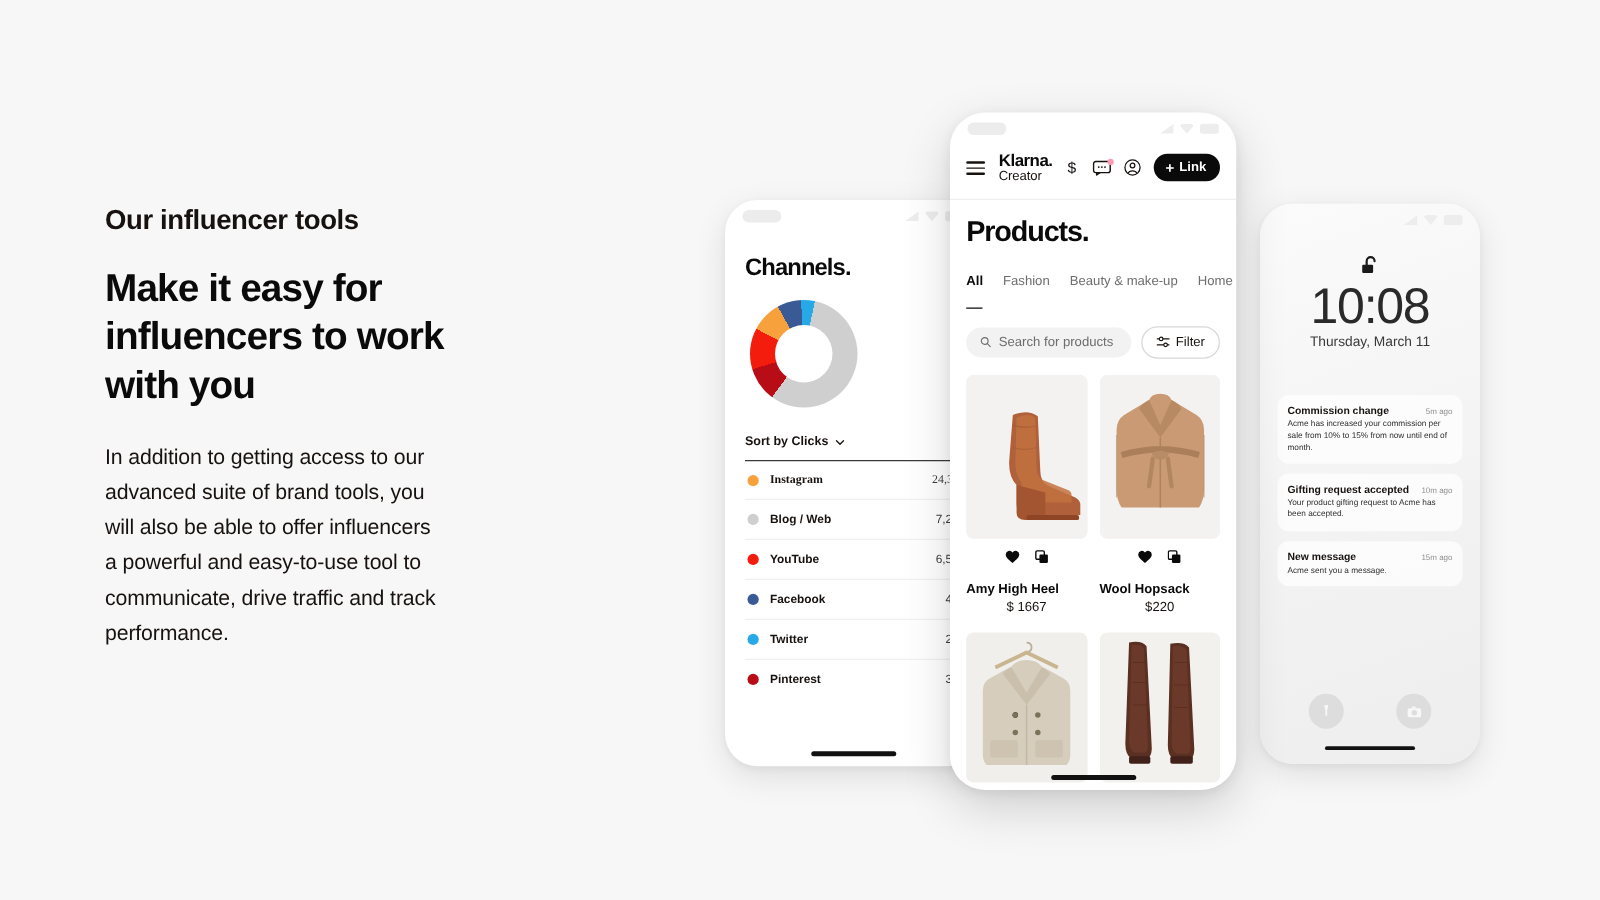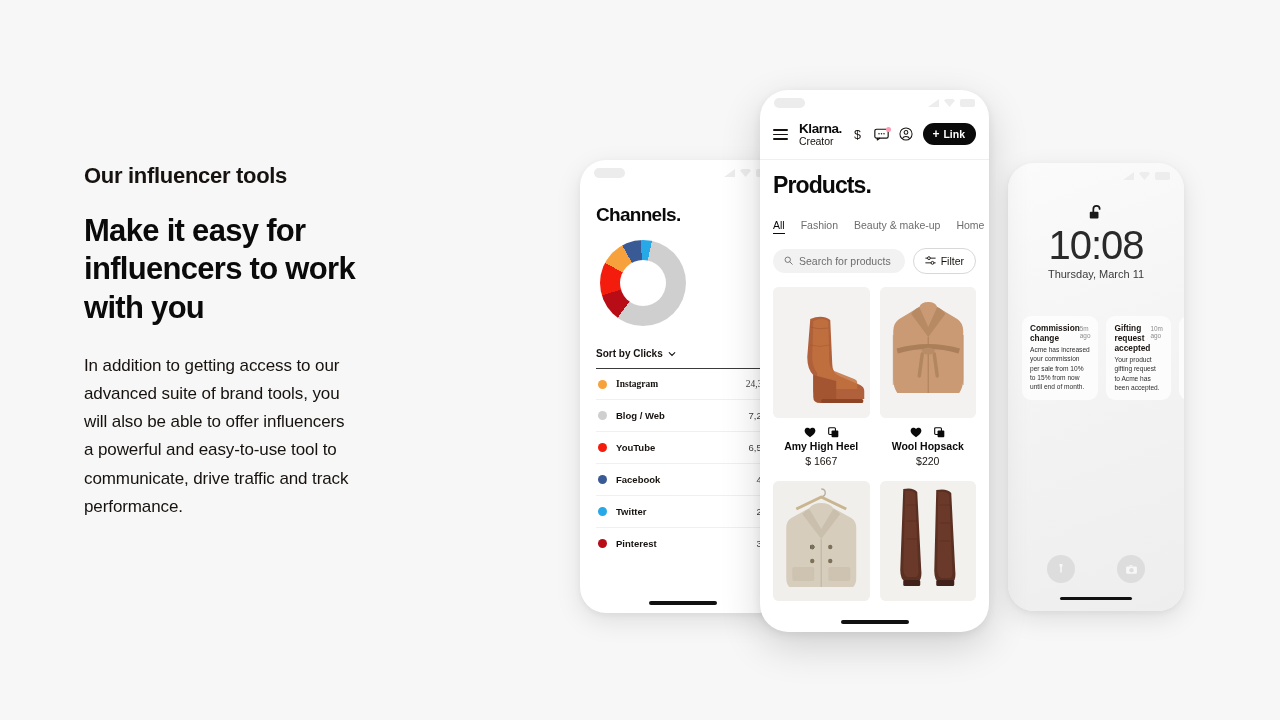--- a/index.html
+++ b/index.html
@@ -101,21 +101,21 @@
   }
   .link-plus { font-size: 12px; font-weight: 700; line-height: 1; }
 
   .m-body { padding: 14px 13px 0 13px; }
   .page-title {
     font-size: 23px; font-weight: 800; color: #0a0a0a;
     letter-spacing: -0.9px; line-height: 1;
   }
   .tabs { display: flex; gap: 16px; margin-top: 22px; align-items: baseline; }
   .tab { font-size: 10.5px; color: #6d6d6d; cursor: pointer; white-space: nowrap; }
-  .tab.active { color: #0a0a0a; font-weight: 400; border-bottom: 1.5px solid #0a0a0a; padding-bottom: 2px; }
+  .tab.active { color: #0a0a0a; font-weight: 700; border-bottom: 1.5px solid #0a0a0a; padding-bottom: 15px; }
 
   .searchrow { display: flex; align-items: center; gap: 8px; margin-top: 14px; }
   .searchbox {
     flex: 1; display: flex; align-items: center; gap: 6px;
     background: #f2f2f2; border-radius: 16px; padding: 6px 11px; cursor: text;
   }
   .searchbox span { font-size: 10.5px; color: #6d6d6d; }
   .filter-btn {
     display: flex; align-items: center; gap: 5px;
     border: 1px solid #d8d8d8; border-radius: 16px;
@@ -123,22 +123,22 @@
   }
 
   .grid { display: grid; grid-template-columns: 1fr 1fr; gap: 10px; margin-top: 13px; }
   .card { cursor: pointer; }
   .thumb {
     width: 100%; height: 131px; border-radius: 6px; overflow: hidden;
     position: relative; background: #f4f2f0;
   }
   .card-icons { display: flex; justify-content: center; gap: 12px; margin-top: 9px; color: #17120f; }
   .card-name {
-    text-align: center; font-size: 10.5px; font-weight: 700;
-    color: #0a0a0a; margin-top: 2px;
+    text-align: left; font-size: 10.5px; font-weight: 700;
+    color: #0a0a0a; margin-top: 14px;
   }
   .card-price { text-align: center; font-size: 10.5px; color: #17120f; margin-top: 3px; }
   .row2 { margin-top: 14px; }
   .row2 .thumb { height: 120px; }
 
   
   .l-body { padding: 18px 16px 0 16px; }
   .l-title { font-size: 19px; font-weight: 800; color: #0a0a0a; letter-spacing: -0.7px; }
   .donut-wrap { display: flex; justify-content: flex-start; margin-top: 14px; padding-left: 4px; }
   .donut {
@@ -165,21 +165,21 @@
   .cval { margin-left: auto; color: #3d3d3d; white-space: nowrap; padding-right: 2px; }
 
   
   .r-body { padding: 4px 14px 0 14px; text-align: center; }
   .lock-icon { margin-top: 10px; color: #1a1a1a; display: flex; justify-content: center; }
   .lock-time {
     font-size: 40px; font-weight: 300; color: #2a2a2a;
     letter-spacing: -1px; line-height: 1.05; margin-top: 2px;
   }
   .lock-date { font-size: 11px; color: #3a3a3a; margin-top: 2px; }
-  .notifs { margin-top: 36px; text-align: left; display: flex; flex-direction: row; gap: 8px; }
+  .notifs { margin-top: 36px; text-align: left; display: flex; flex-direction: column; gap: 8px; }
   .notif {
     background: rgba(255,255,255,.72); border-radius: 9px;
     padding: 7px 8px 8px 8px;
   }
   .notif-head { display: flex; align-items: baseline; }
   .notif-title { font-size: 8.3px; font-weight: 700; color: #17120f; }
   .notif-time { margin-left: auto; font-size: 6.4px; color: #8e8e8e; }
   .notif-text { font-size: 6.6px; color: #2e2e2e; line-height: 1.42; margin-top: 2px; }
   .lock-actions {
     position: absolute; left: 0; right: 0; bottom: 28px;

